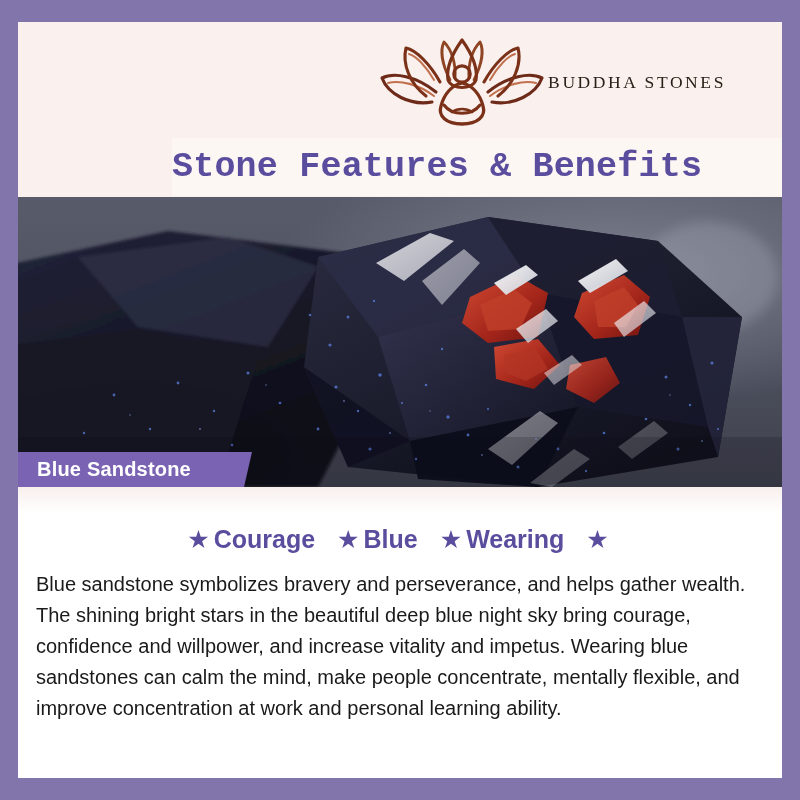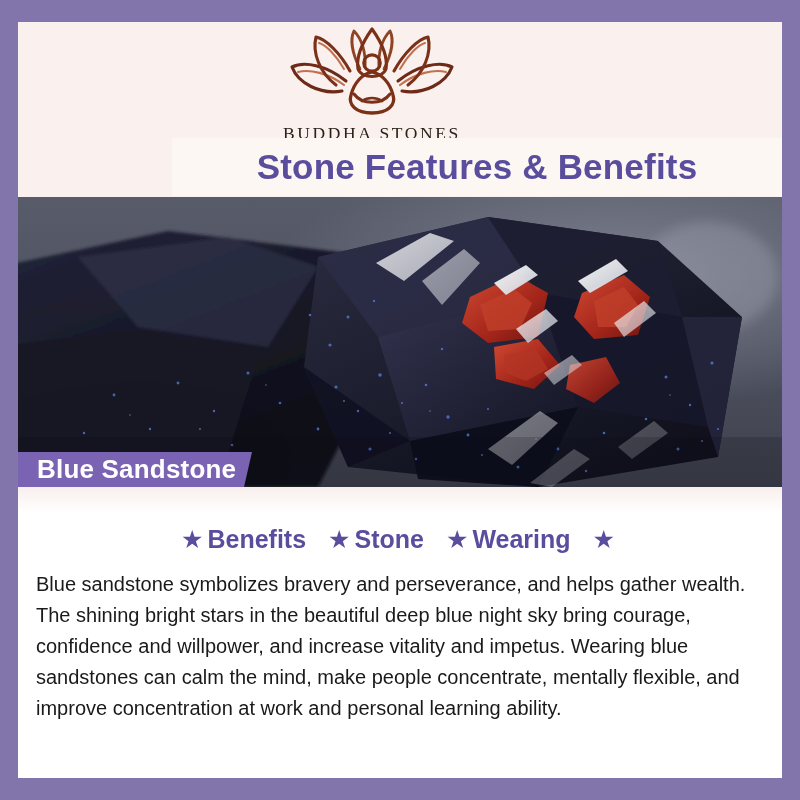--- a/index.html
+++ b/index.html
@@ -31,35 +31,35 @@
   
   .notch-br{
     position:absolute;right:0;bottom:0;width:250px;height:24px;
     background:#faf0ee;
     clip-path:polygon(32px 0,250px 0,250px 24px,2px 24px);
   }
 
   
   .logo-block{
     position:absolute;left:0;top:0;width:708px;height:118px;
-    display:flex;flex-direction:column;align-items:center;justify-content:center;
+    display:flex;flex-direction:row;align-items:center;justify-content:flex-end;
   }
   .logo-mark{margin-top:6px;}
   .brand-name{
     margin-top:2px;
     font-family:"Liberation Serif","DejaVu Serif",serif;
     font-size:17.5px;letter-spacing:2.6px;
     color:#2b2018;font-weight:400;
   }
 
   
   .title-band{
     position:absolute;left:154px;top:116px;width:610px;height:58px;
     background:#fdf7f4;
-    display:flex;align-items:center;justify-content:center;
+    display:flex;align-items:center;justify-content:flex-start;font-family:Liberation Mono, monospace;
   }
   .title-text{
     font-size:35px;font-weight:700;color:#5b4d9e;
     letter-spacing:.2px;white-space:nowrap;
   }
 
   
   .photo{
     position:absolute;left:0;top:175px;width:764px;height:290px;
     overflow:hidden;background:#4b4e5c;
@@ -67,21 +67,21 @@
   .photo-svg{display:block;width:764px;height:290px;}
 
   
   .stone-label{
     position:absolute;left:0;top:430px;width:234px;height:35px;
     background:#7b63b4;
     clip-path:polygon(0 0,234px 0,226px 35px,0 35px);
     display:flex;align-items:center;
   }
   .stone-label-text{
-    color:#ffffff;font-size:26px;font-weight:700;
+    color:#ffffff;font-size:20px;font-weight:700;
     margin-left:19px;letter-spacing:.2px;
   }
 
   
   .content{
     position:absolute;left:0;top:465px;width:764px;bottom:0;
     background:#ffffff;
   }
   .content-fade{
     position:absolute;left:0;top:0;width:100%;height:26px;
@@ -298,25 +298,25 @@
     <div class="stone-label">
       <span class="stone-label-text">Blue Sandstone</span>
     </div>
 
     <div class="content">
       <div class="content-fade"></div>
 
       <div class="benefits">
         <div class="benefit">
           <span class="star">★</span>
-          <span>Benefits</span>
+          <span>Courage</span>
         </div>
         <div class="benefit">
           <span class="star">★</span>
-          <span>Stone</span>
+          <span>Blue</span>
         </div>
         <div class="benefit">
           <span class="star">★</span>
           <span>Wearing</span>
         </div>
         <div class="benefit">
           <span class="star">★</span>
         </div>
       </div>
 

